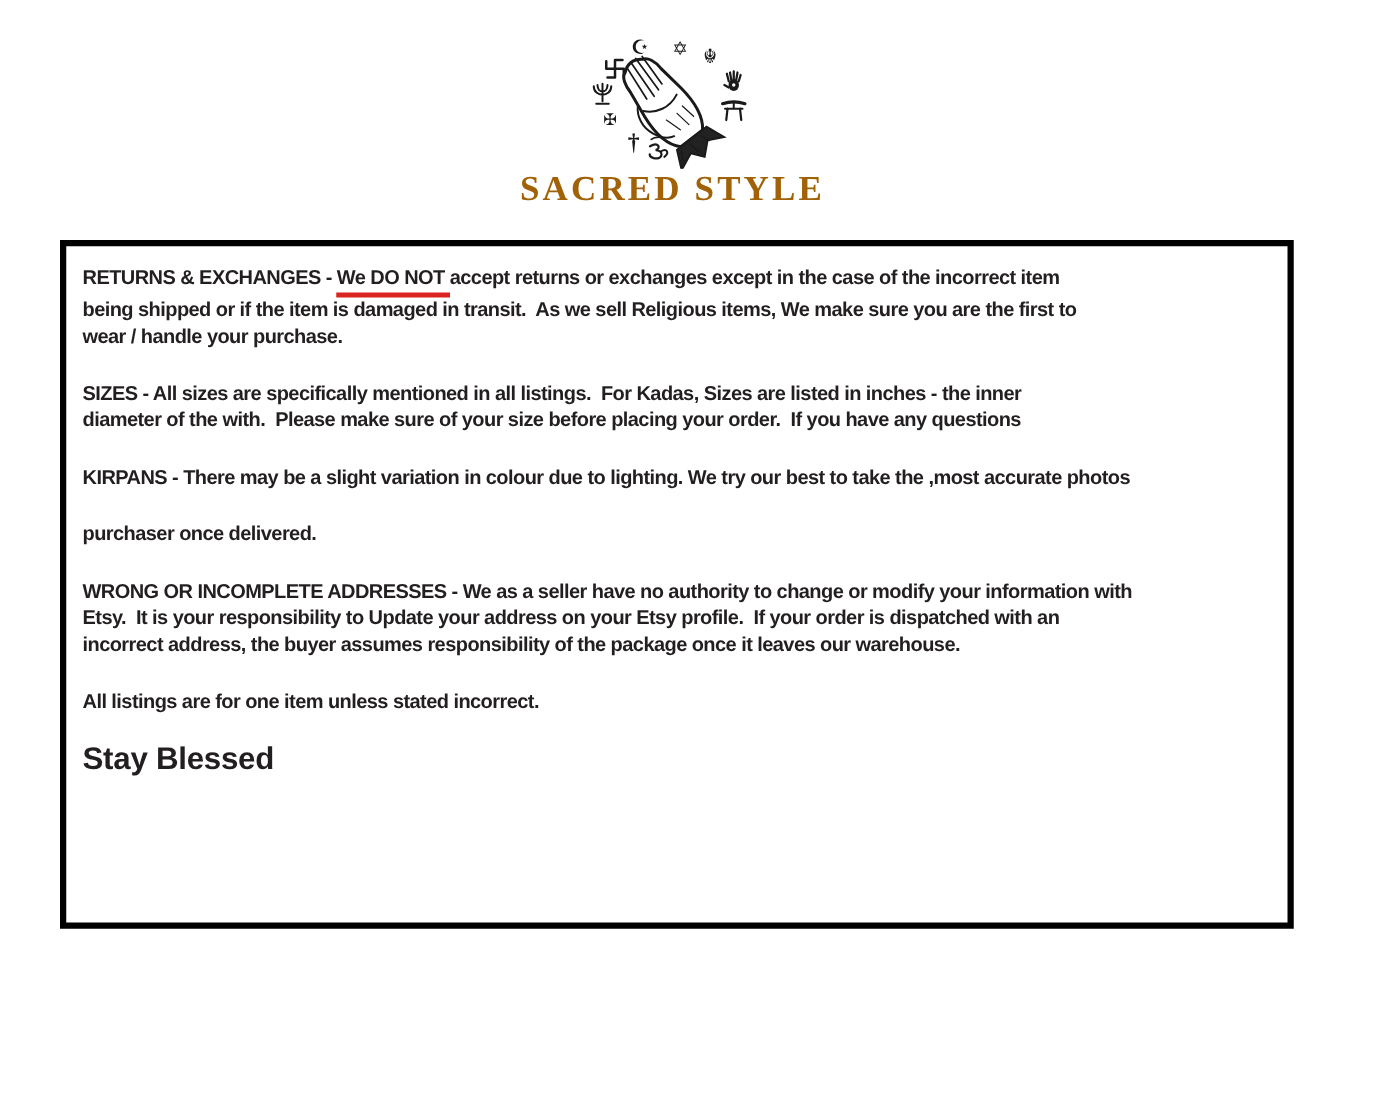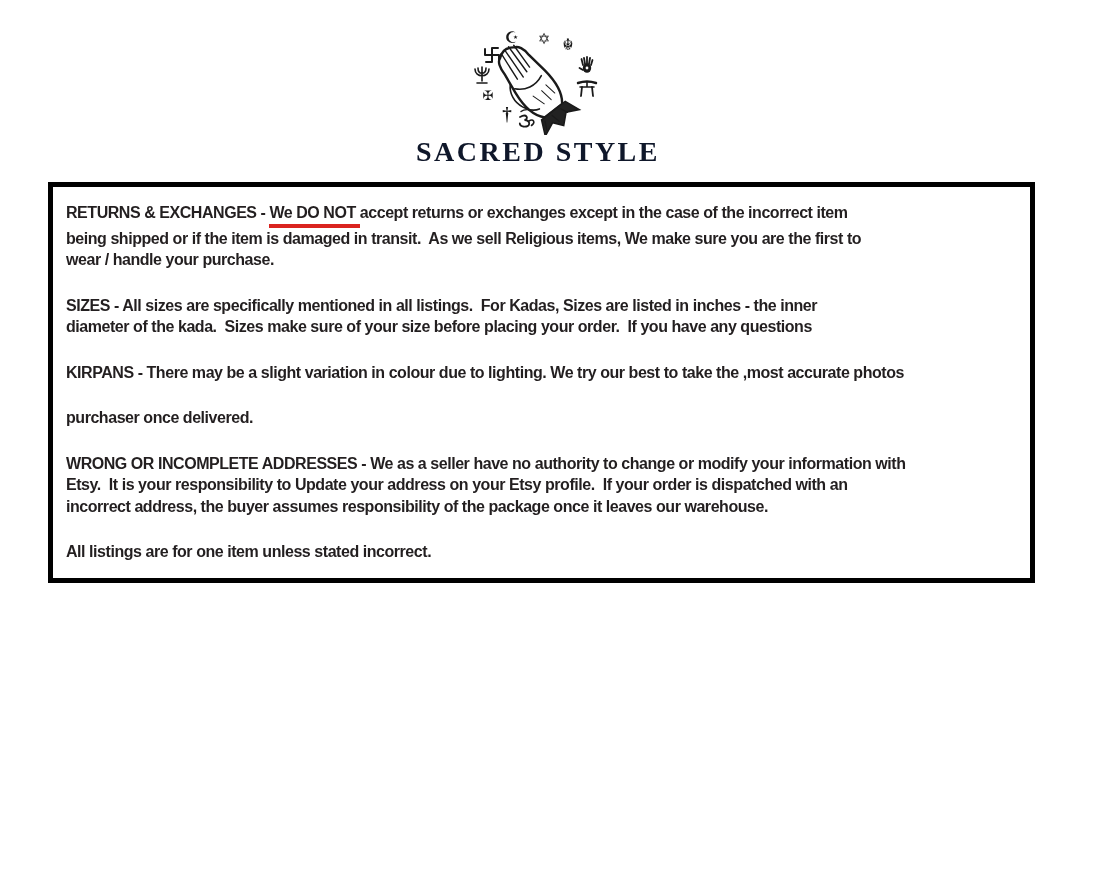--- a/index.html
+++ b/index.html
@@ -15,31 +15,31 @@
   .logo {
     position:absolute; left:416px; top:18px; width:240px;
     text-align:center;
   }
   .logo svg { display:block; }
   .brand {
     font-family:"Liberation Serif", serif;
     font-weight:600;
     font-size:28px;
     letter-spacing:2.5px;
-    color:#0f172a;
+    color:#a16207;
     margin-top:1px;
     white-space:nowrap;
   }
   .sym { fill:#1a1a1a; }
   .ln  { stroke:#1a1a1a; fill:none; stroke-linecap:round; }
 
   
   .policy-box {
-    position:absolute; left:48px; top:182px;
-    width:987px; height:401px;
+    position:absolute; left:48px; top:192px;
+    width:987px; height:551px;
     box-sizing:border-box;
     border:5px solid #000000;
     background:#ffffff;
     padding:15px 8px 0 13px;
     overflow:hidden;
   }
   .policy-box p {
     margin:0 0 24px 0;
     font-size:16px;
     font-weight:bold;
@@ -103,21 +103,21 @@
         <path class="ln" stroke-width="1.2" stroke="#ffffff" d="M108,102 L104,110 M117,102 L119,111 M128,102 L131,109"></path>
       </g>
     </svg>
 
     <div class="brand">SACRED STYLE</div>
   </div>
 
   <div class="policy-box">
     <div id="paragraphs">
         <p><span class="line"><span>RETURNS &amp; EXCHANGES - </span><span class="u">We DO NOT </span><span>accept returns or exchanges except in the case of the incorrect item</span></span><span class="line"><span>being shipped or if the item is damaged in transit.  As we sell Religious items, We make sure you are the first to</span></span><span class="line"><span>wear / handle your purchase.</span></span></p>
-        <p><span class="line"><span>SIZES - All sizes are specifically mentioned in all listings.  For Kadas, Sizes are listed in inches - the inner</span></span><span class="line"><span>diameter of the kada.  Sizes make sure of your size before placing your order.  If you have any questions</span></span></p>
+        <p><span class="line"><span>SIZES - All sizes are specifically mentioned in all listings.  For Kadas, Sizes are listed in inches - the inner</span></span><span class="line"><span>diameter of the with.  Please make sure of your size before placing your order.  If you have any questions</span></span></p>
         <p><span class="line"><span>KIRPANS - There may be a slight variation in colour due to lighting. We try our best to take the ,most accurate photos</span></span></p>
         <p><span class="line"><span>purchaser once delivered.</span></span></p>
         <p><span class="line"><span>WRONG OR INCOMPLETE ADDRESSES - We as a seller have no authority to change or modify your information with</span></span><span class="line"><span>Etsy.  It is your responsibility to Update your address on your Etsy profile.  If your order is dispatched with an</span></span><span class="line"><span>incorrect address, the buyer assumes responsibility of the package once it leaves our warehouse.</span></span></p>
         <p><span class="line"><span>All listings are for one item unless stated incorrect.</span></span></p>
         <p class="large"><span class="line"><span>Stay Blessed</span></span></p>
       </div>
   </div>
 
 </div>
 

